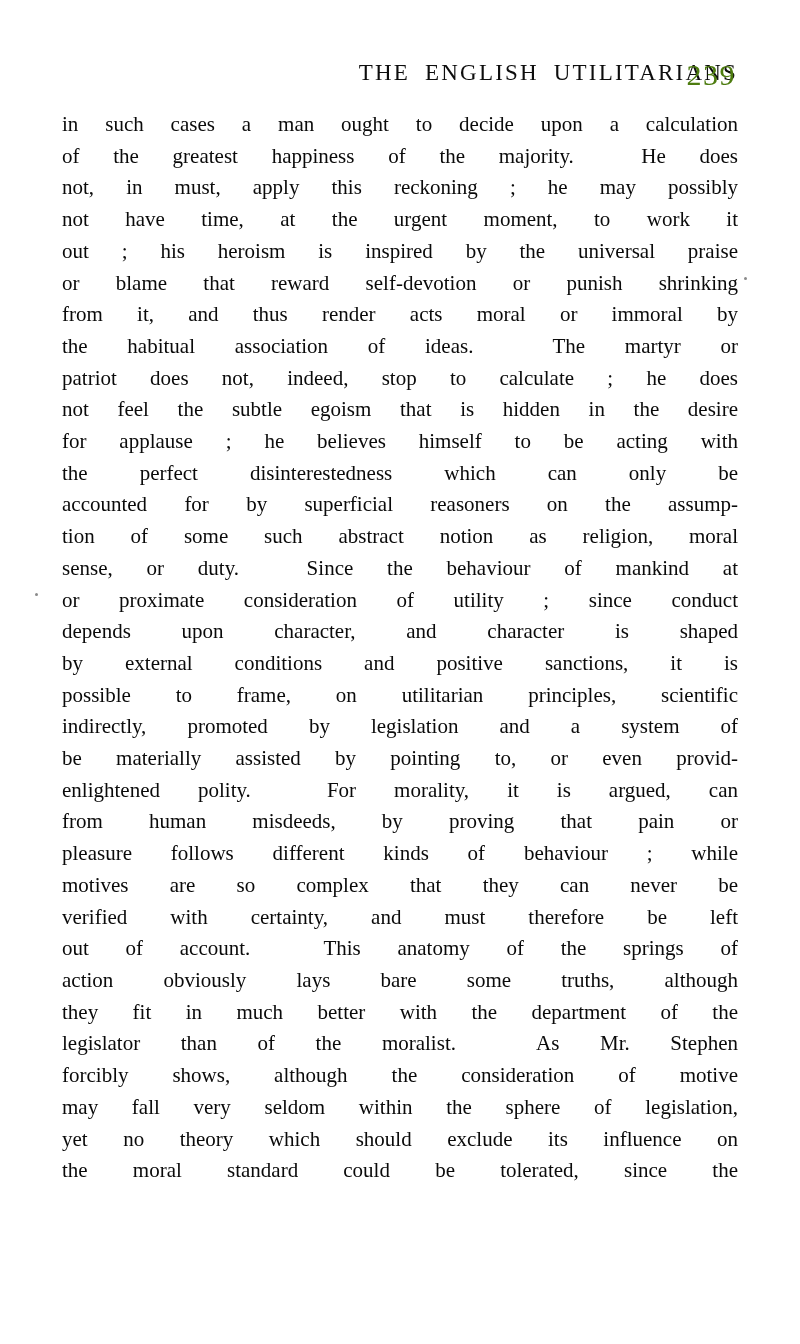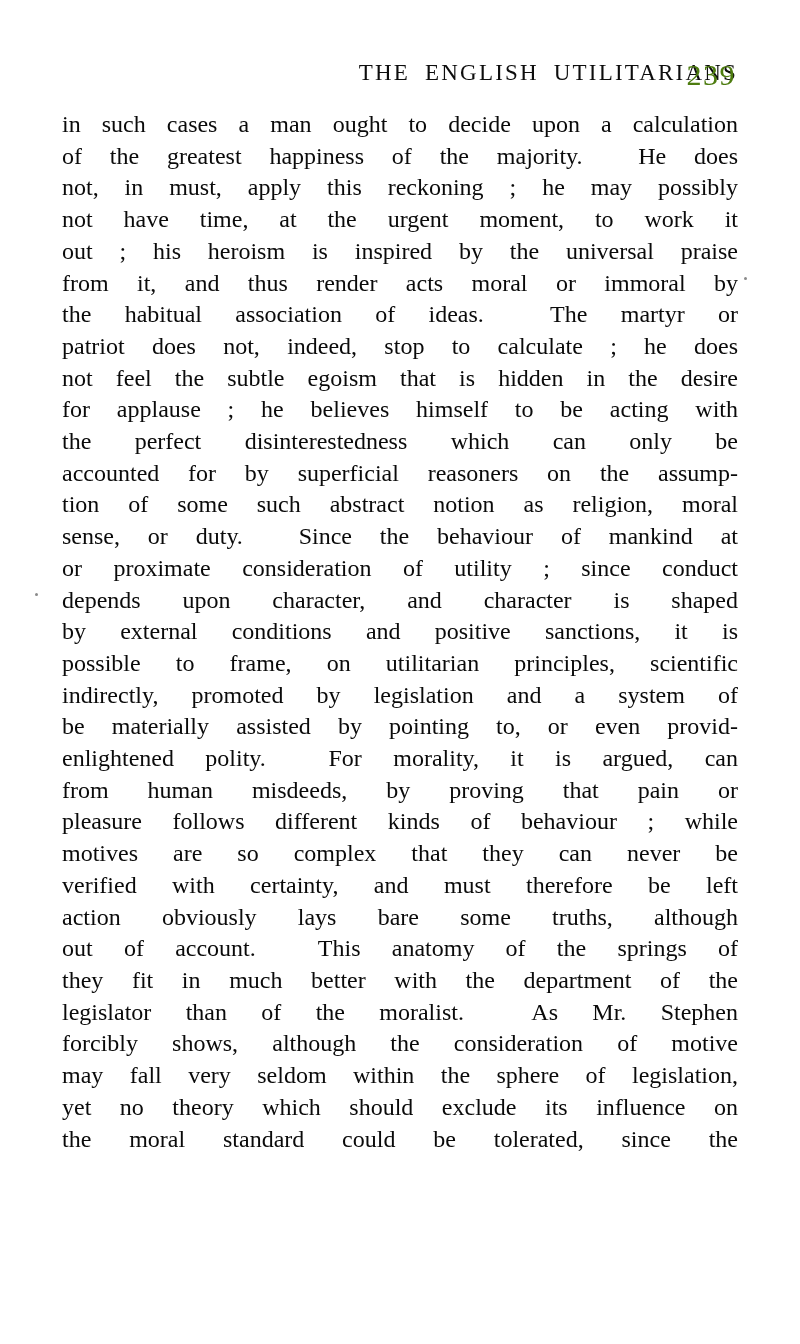--- a/index.html
+++ b/index.html
@@ -41,21 +41,21 @@
     letter-spacing: 1.5px;
     color: #4d7c0f;
   }
   .body-text {
     position: absolute;
     top: 109px;
     left: 62px;
     width: 676px;
   }
   .text-line {
-    font-size: 24px;
+    font-size: 21px;
     line-height: 31.7px;
     text-align: justify;
     text-align-last: justify;
     white-space: pre-wrap;
     color: #0a0a0a;
   }
   .scan-dot {
     position: absolute;
     background: #8a8a8a;
     border-radius: 50%;
@@ -72,42 +72,43 @@
     <span class="header-title">THE ENGLISH UTILITARIANS</span>
     <span class="page-number">239</span>
   </div>
 
   <div class="body-text">
     <div class="text-line">in such cases a man ought to decide upon a calculation</div>
     <div class="text-line">of the greatest happiness of the majority.  He does</div>
     <div class="text-line">not, in must, apply this reckoning ; he may possibly</div>
     <div class="text-line">not have time, at the urgent moment, to work it</div>
     <div class="text-line">out ; his heroism is inspired by the universal praise</div>
+    <div class="text-line">or blame that reward self-devotion or punish shrinking</div>
     <div class="text-line">from it, and thus render acts moral or immoral by</div>
     <div class="text-line">the habitual association of ideas.  The martyr or</div>
     <div class="text-line">patriot does not, indeed, stop to calculate ; he does</div>
     <div class="text-line">not feel the subtle egoism that is hidden in the desire</div>
     <div class="text-line">for applause ; he believes himself to be acting with</div>
     <div class="text-line">the perfect disinterestedness which can only be</div>
     <div class="text-line">accounted for by superficial reasoners on the assump-</div>
     <div class="text-line">tion of some such abstract notion as religion, moral</div>
     <div class="text-line">sense, or duty.  Since the behaviour of mankind at</div>
     <div class="text-line">or proximate consideration of utility ; since conduct</div>
     <div class="text-line">depends upon character, and character is shaped</div>
     <div class="text-line">by external conditions and positive sanctions, it is</div>
     <div class="text-line">possible to frame, on utilitarian principles, scientific</div>
     <div class="text-line">indirectly, promoted by legislation and a system of</div>
     <div class="text-line">be materially assisted by pointing to, or even provid-</div>
     <div class="text-line">enlightened polity.  For morality, it is argued, can</div>
     <div class="text-line">from human misdeeds, by proving that pain or</div>
     <div class="text-line">pleasure follows different kinds of behaviour ; while</div>
     <div class="text-line">motives are so complex that they can never be</div>
     <div class="text-line">verified with certainty, and must therefore be left</div>
+    <div class="text-line">out of account.  This anatomy of the springs of</div>
     <div class="text-line">action obviously lays bare some truths, although</div>
-    <div class="text-line">out of account.  This anatomy of the springs of</div>
     <div class="text-line">they fit in much better with the department of the</div>
     <div class="text-line">legislator than of the moralist.  As Mr. Stephen</div>
     <div class="text-line">forcibly shows, although the consideration of motive</div>
     <div class="text-line">may fall very seldom within the sphere of legislation,</div>
     <div class="text-line">yet no theory which should exclude its influence on</div>
     <div class="text-line">the moral standard could be tolerated, since the</div>
   </div>
 
   <div class="scan-dot a"></div>
   <div class="scan-dot b"></div>

